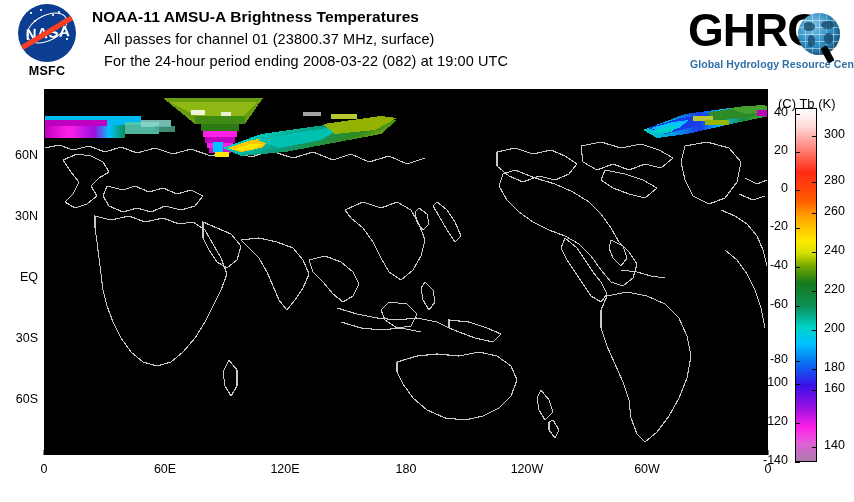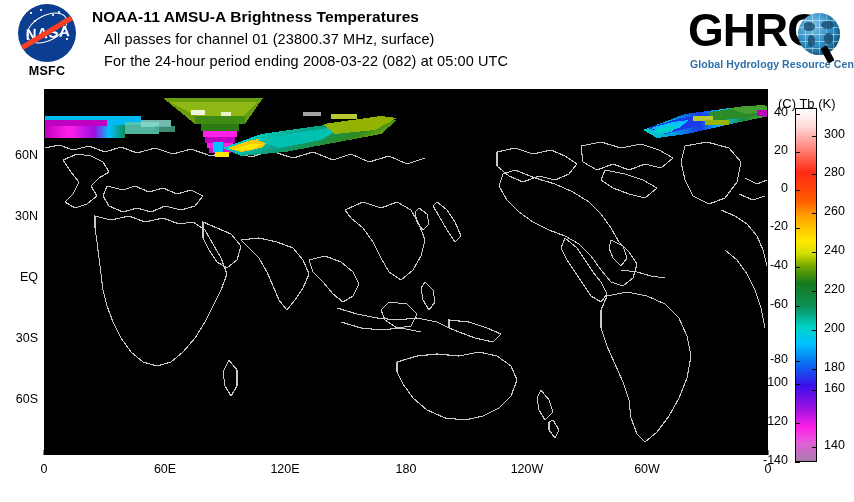--- a/index.html
+++ b/index.html
@@ -113,21 +113,21 @@
         <div id="nasa-orbit"></div>
         <div id="nasa-word">NASA</div>
         <div id="nasa-swoosh"></div>
       </div>
       <div id="msfc">MSFC</div>
     </div>
 
     <div id="titleblock">
       <div id="title-main">NOAA-11 AMSU-A Brightness Temperatures</div>
       <div class="title-sub">All passes for channel 01 (23800.37 MHz, surface)</div>
-      <div class="title-sub">For the 24-hour period ending 2008-03-22 (082) at 05:00 UTC</div>
+      <div class="title-sub">For the 24-hour period ending 2008-03-22 (082) at 19:00 UTC</div>
     </div>
 
     <div id="ghrc">
       <div id="ghrc-word">GHRC</div>
       <div id="ghrc-globe">
         <span class="glat" style="top:7px"></span>
         <span class="glat" style="top:14px"></span>
         <span class="glat" style="top:21px"></span>
         <span class="glat" style="top:28px"></span>
         <span class="glat" style="top:35px"></span>
@@ -327,21 +327,21 @@
     <div class="cl" style="top:80px">0<span class="clm" style="left:auto;right:-12px;top:9px"></span></div>
     <div class="cl" style="top:118px">-20<span class="clm" style="left:auto;right:-12px;top:9px"></span></div>
     <div class="cl" style="top:157px">-40<span class="clm" style="left:auto;right:-12px;top:9px"></span></div>
     <div class="cl" style="top:196px">-60<span class="clm" style="left:auto;right:-12px;top:9px"></span></div>
     <div class="cl" style="top:251px">-80<span class="clm" style="left:auto;right:-12px;top:9px"></span></div>
     <div class="cl" style="top:274px">-100<span class="clm" style="left:auto;right:-12px;top:9px"></span></div>
     <div class="cl" style="top:313px">-120<span class="clm" style="left:auto;right:-12px;top:9px"></span></div>
     <div class="cl" style="top:352px">-140<span class="clm" style="left:auto;right:-12px;top:9px"></span></div>
 
     <div class="cr" style="top:26px">300<span class="crm" style="right:auto;left:-12px;top:9px"></span></div>
-    <div class="cr" style="top:64px">280<span class="crm" style="right:auto;left:-12px;top:9px"></span></div>
+    <div class="cr" style="top:72px">280<span class="crm" style="right:auto;left:-12px;top:9px"></span></div>
     <div class="cr" style="top:103px">260<span class="crm" style="right:auto;left:-12px;top:9px"></span></div>
     <div class="cr" style="top:142px">240<span class="crm" style="right:auto;left:-12px;top:9px"></span></div>
     <div class="cr" style="top:181px">220<span class="crm" style="right:auto;left:-12px;top:9px"></span></div>
     <div class="cr" style="top:220px">200<span class="crm" style="right:auto;left:-12px;top:9px"></span></div>
     <div class="cr" style="top:259px">180<span class="crm" style="right:auto;left:-12px;top:9px"></span></div>
     <div class="cr" style="top:280px">160<span class="crm" style="right:auto;left:-12px;top:9px"></span></div>
     <div class="cr" style="top:337px">140<span class="crm" style="right:auto;left:-12px;top:9px"></span></div>
   </div>
 
 </div>

